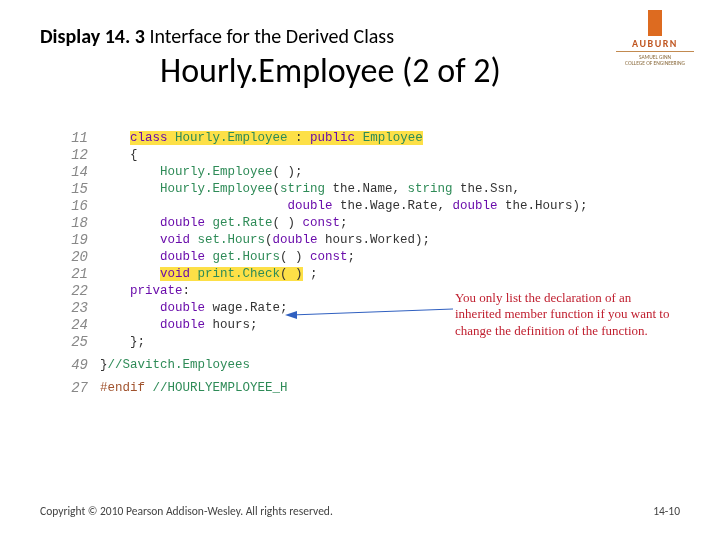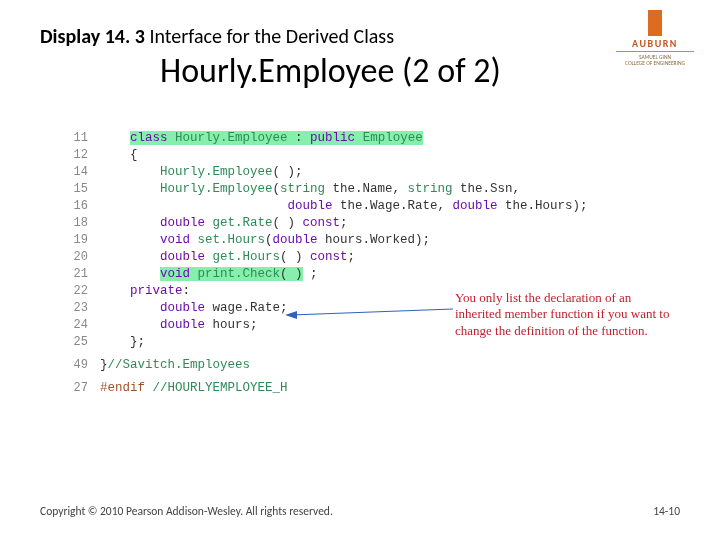--- a/index.html
+++ b/index.html
@@ -65,35 +65,36 @@
     font-size: 12.5px;
     line-height: 17px;
   }
   .code-row { display: flex; align-items: flex-start; }
   .ln {
     width: 28px;
     color: #888;
     text-align: right;
     padding-right: 12px;
     flex-shrink: 0;
-    font-size: 12px;
+    font-size: 14px;
+    font-style: italic;
   }
   .code { white-space: pre; position: relative; }
   .gap { height: 6px; }
 
   .kw { color: #6a0dab; }
   .typegreen { color: #2e8b57; }
   .ident { color: #2e8b57; }
   .func { color: #2e8b57; }
   .sym { color: #333; }
   .cmt { color: #2e8b57; }
   .pre { color: #a0522d; }
 
   .hl {
-    background: #86efac;
+    background: #fde047;
   }
 
   .annotation {
     position: absolute;
     top: 290px;
     left: 455px;
     width: 220px;
     font-family: "Segoe Print", "Comic Sans MS", cursive;
     font-size: 13px;
     line-height: 1.25;

